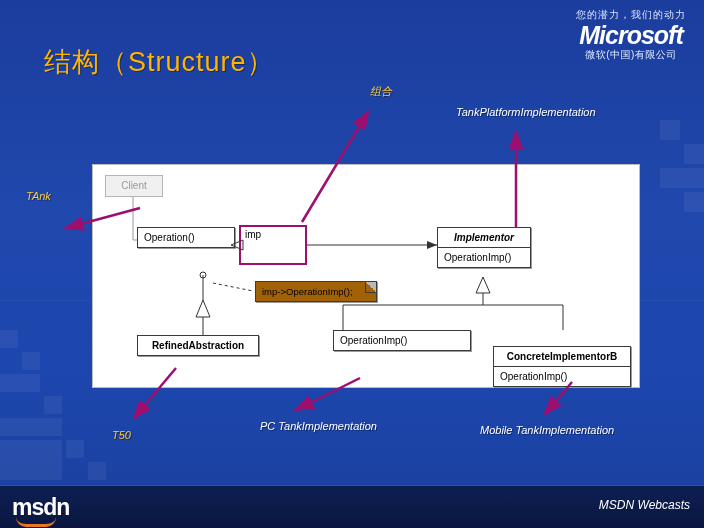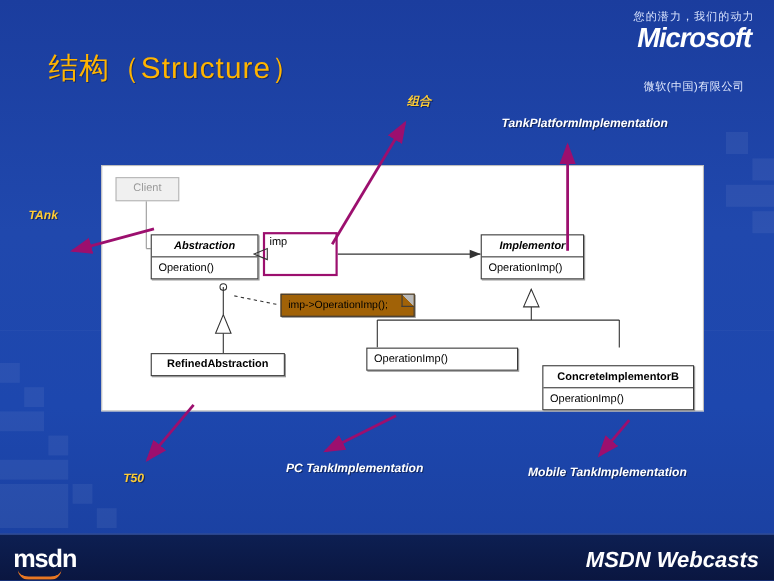--- a/index.html
+++ b/index.html
@@ -29,25 +29,25 @@
 
   
   #mslogo{position:absolute;right:18px;top:8px;text-align:center;color:#fff;}
   #ms-tag{font-size:10px;color:#dce6ff;letter-spacing:1px;}
   #ms-word{
     font-family:"Liberation Sans",sans-serif;
     font-weight:bold;font-style:italic;
     font-size:25px;line-height:26px;color:#ffffff;
     letter-spacing:-1px;
   }
-  #ms-sub{font-size:10px;color:#e3ebff;letter-spacing:0.5px;margin-top:24px;}
+  #ms-sub{font-size:10px;color:#e3ebff;letter-spacing:0.5px;}
 
   
   #canvas{
-    position:absolute;left:92px;top:150px;width:546px;height:222px;
+    position:absolute;left:92px;top:164px;width:546px;height:222px;
     background:#ffffff;border:1px solid #bdbdbd;text-decoration:underline;
   }
 
   
   .box{
     position:absolute;background:#ffffff;border:1px solid #3a3a3a;
     box-shadow:1px 1px 0 #9a9a9a;
     font-size:10px;color:#000;
   }
   .box .hdr{
@@ -76,21 +76,21 @@
 
   
   #imp-box{
     position:absolute;left:146px;top:60px;width:64px;height:36px;
     border:2px solid #9c0f6e;background:#ffffff;
   }
   #imp-label{position:absolute;left:152px;top:64px;font-size:10px;}
 
   
   .callout{
-    position:absolute;color:#d9d9ff;font-weight:bold;font-style:italic;
+    position:absolute;color:#d9d9ff;font-weight:normal;font-style:italic;
     font-size:11px;white-space:nowrap;text-shadow:1px 1px 0 #00000066;
   }
   .callout.gold{color:#ffcc33;}
   .callout.white{color:#ffffff;}
 
   
   #footer{
     position:absolute;left:0;bottom:0;width:704px;height:42px;
     background:linear-gradient(180deg,#0d1f52 0%,#0a1640 100%);
     border-top:1px solid #39508f;
@@ -98,21 +98,21 @@
   #msdn{
     position:absolute;left:12px;top:8px;color:#fff;
     font-size:23px;font-weight:bold;letter-spacing:-1px;
   }
   #msdn-swoosh{
     position:absolute;left:16px;top:31px;width:40px;height:7px;
     border-radius:0 0 20px 20px;border-bottom:3px solid #e87722;
   }
   #webcasts{
     position:absolute;right:14px;top:12px;color:#ffffff;
-    font-size:20px;font-weight:bold;font-style:italic;
+    font-size:12px;font-weight:normal;font-style:italic;
   }
 
   svg.overlay{position:absolute;left:0;top:0;width:704px;height:528px;pointer-events:none;}
   svg.dia{position:absolute;left:0;top:0;width:546px;height:222px;pointer-events:none;}
 </style>
 </head>
 <body>
 
 <div id="slide">
 
@@ -159,21 +159,20 @@
       <polygon points="390,112 383,128 397,128" fill="#fff" stroke="#333" stroke-width="1"></polygon>
 
       <line x1="120" y1="118" x2="160" y2="126" stroke="#333" stroke-width="1" stroke-dasharray="3,3"></line>
 
       <circle cx="110" cy="110" r="3" fill="none" stroke="#333" stroke-width="1"></circle>
     </svg>
 
     <div class="client">Client</div>
 
     <div class="box" style="left:44px;top:62px;width:96px;">
-      <div class="hdr ital">Abstraction</div>
       <div class="row">Operation()</div>
     </div>
 
     <div id="imp-box"></div>
     <div id="imp-label">imp</div>
     <svg class="dia" viewBox="0 0 546 222">
       <polygon points="138,80 150,75 150,85" fill="none" stroke="#333" stroke-width="1"></polygon>
     </svg>
 
     <div class="note" style="left:162px;top:116px;width:108px;">

